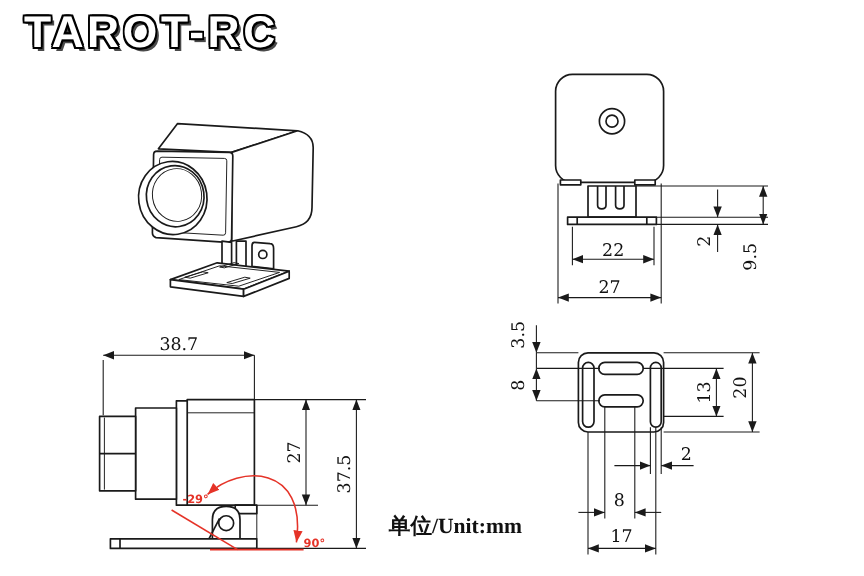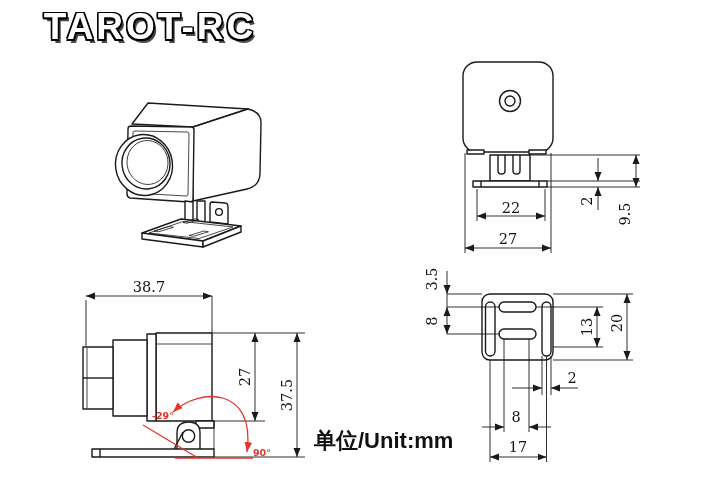--- a/index.html
+++ b/index.html
@@ -3,23 +3,23 @@
 <meta charset="utf-8">
 <style>
   html,body{margin:0;padding:0;background:#fff;}
   .page{position:relative;width:720px;height:480px;background:#ffffff;overflow:hidden;
         font-family:"Liberation Sans",sans-serif;}
   .logo{position:absolute;left:20px;top:6px;width:260px;height:52px;
         font-family:"Liberation Sans",sans-serif;font-weight:bold;font-size:37px;
         letter-spacing:3px;color:#ffffff;white-space:nowrap;
         text-shadow:-1.5px -1.5px 0 #000,1.5px -1.5px 0 #000,-1.5px 1.5px 0 #000,
                     1.5px 1.5px 0 #000,-1.5px 0 0 #000,1.5px 0 0 #000,
-                    0 -1.5px 0 #000,0 1.5px 0 #000,3px 3.5px 0 #4a4a4a;text-align:center;}
-  .unit-label{position:absolute;left:314px;top:426px;font-size:22px;font-weight:bold;
-        color:#111;font-family:Liberation Sans, sans-serif;}
+                    0 -1.5px 0 #000,0 1.5px 0 #000,3px 3.5px 0 #4a4a4a;}
+  .unit-label{position:absolute;left:324px;top:426px;font-size:18px;font-weight:bold;
+        color:#111;font-family:Liberation Serif, serif;}
   svg{position:absolute;}
   .ln{stroke:#1a1a1a;stroke-width:1.4;fill:none;stroke-linejoin:round;}
   .lnw{stroke:#1a1a1a;stroke-width:1.4;fill:#ffffff;stroke-linejoin:round;}
   .thin{stroke:#1a1a1a;stroke-width:0.8;fill:none;}
   .dimln{stroke:#1a1a1a;stroke-width:0.9;fill:none;}
   .red{stroke:#e53328;stroke-width:1.3;fill:none;}
   .dim{font-family:"DejaVu Serif","Liberation Serif",serif;font-size:14.5px;fill:#111;}
   .red-label{font-family:"DejaVu Sans","Liberation Sans",sans-serif;font-size:9.5px;
              font-weight:bold;fill:#e53328;}
 </style>

